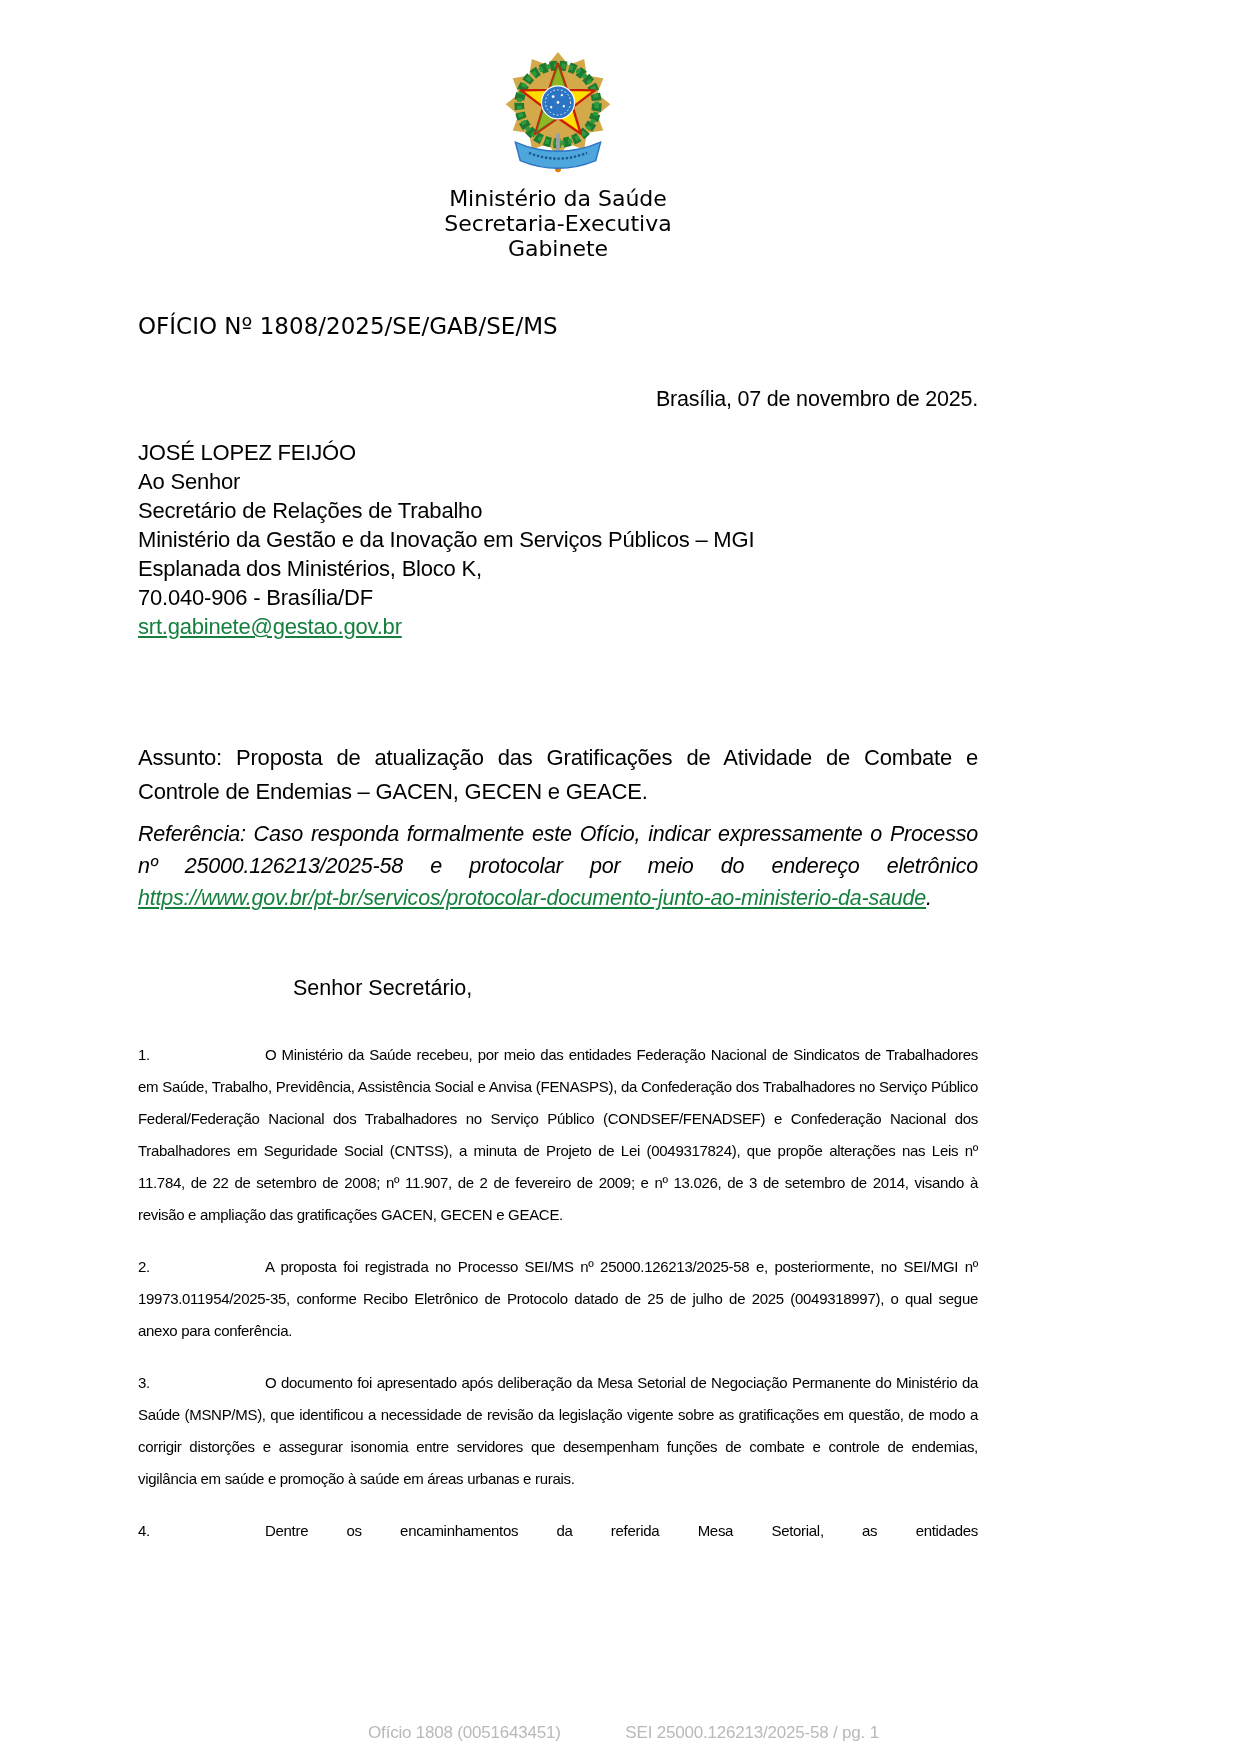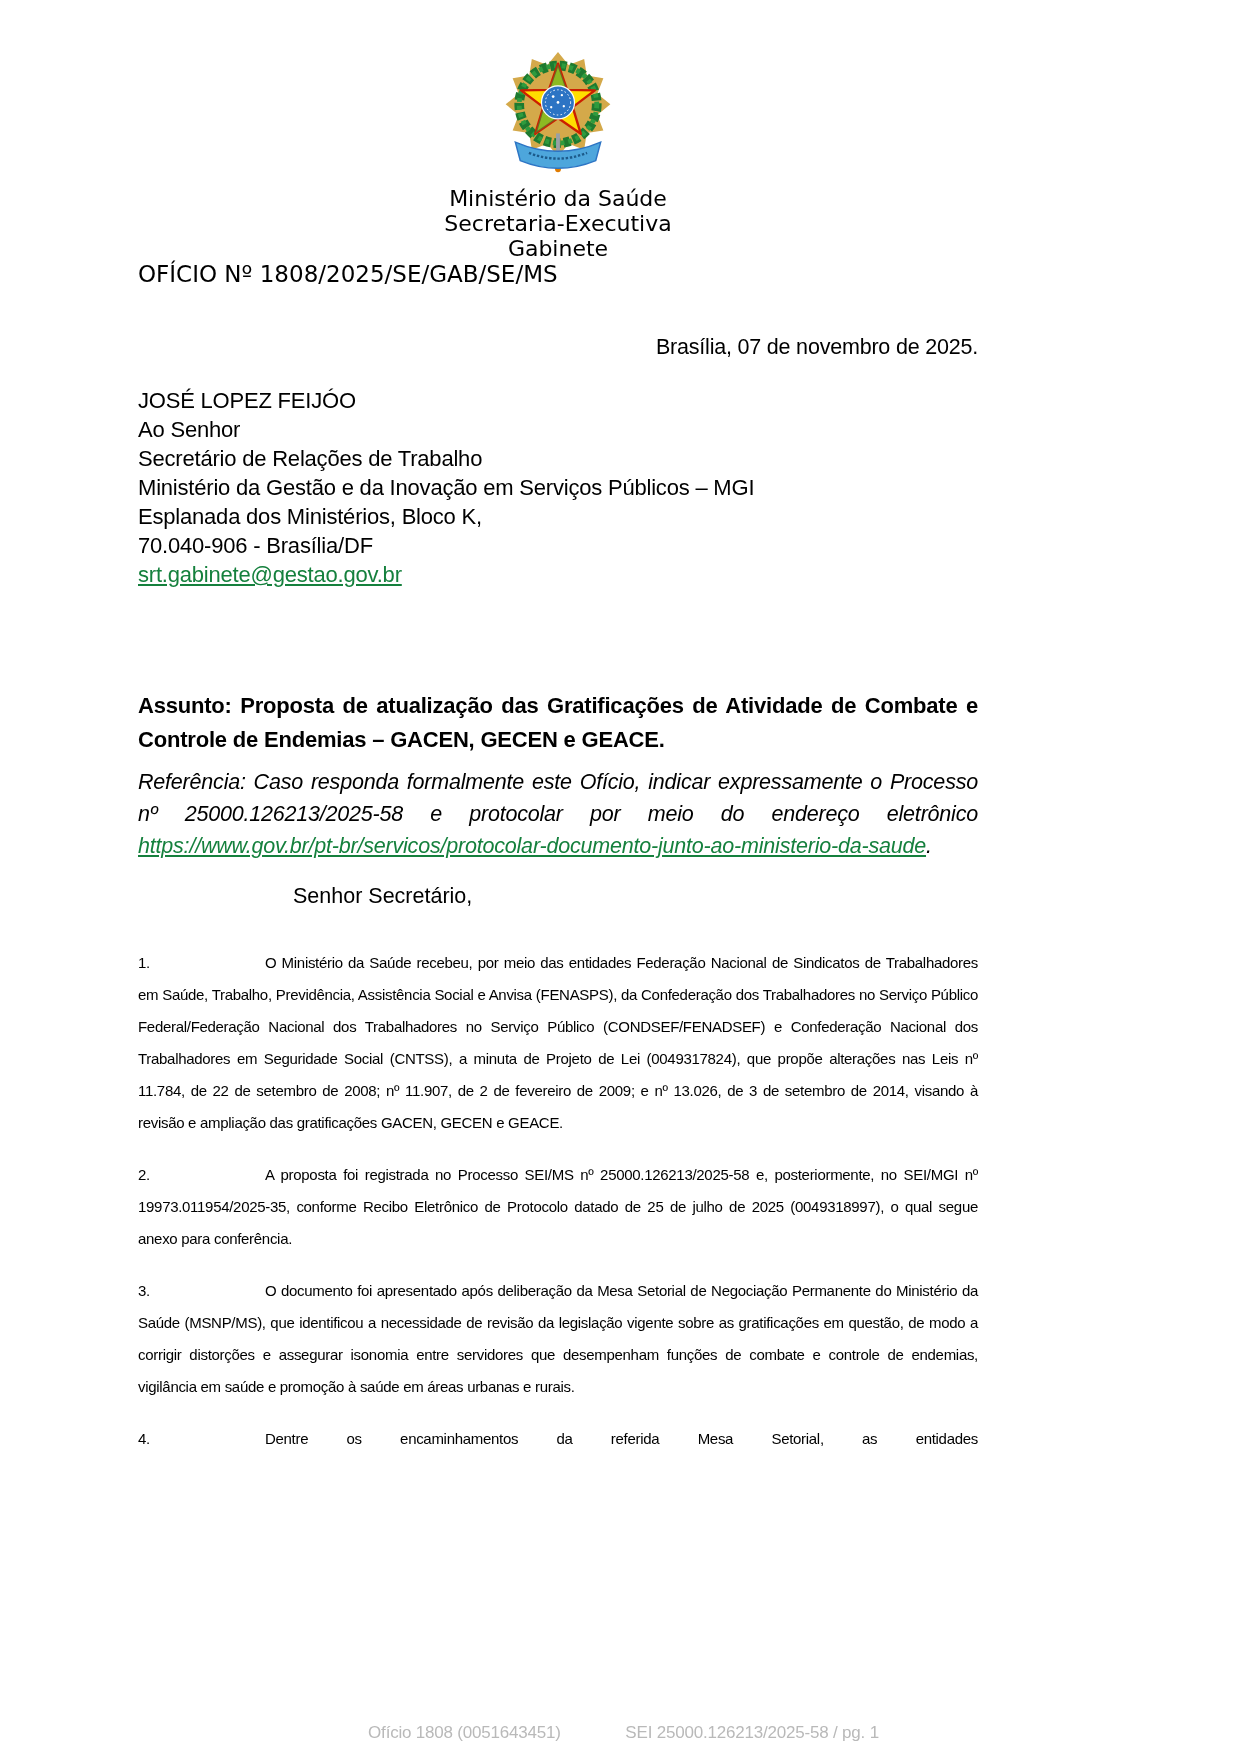--- a/index.html
+++ b/index.html
@@ -15,20 +15,21 @@
     padding:52px 202px 0 78px;
   }
   .letterhead{text-align:center;}
   .emblem{display:block;margin:0 auto;width:118px;height:126px;}
   .org-lines{
     margin-top:8px;
     font-family:"DejaVu Sans", sans-serif;
     font-size:22px;line-height:25px;
   }
   .oficio-number{
+    margin-top:52px;
     font-family:"DejaVu Sans", sans-serif;
     font-size:23px;
   }
   .date-line{
     margin-top:48px;
     text-align:right;
     font-size:21.5px;
     letter-spacing:-0.2px;
   }
   .recipient{
@@ -36,34 +37,34 @@
     font-size:22px;line-height:29px;
     letter-spacing:-0.2px;
   }
   a.link{
     color:#15803d;
     text-decoration:underline;
     cursor:pointer;
   }
   .subject{
     margin-top:100px;
-    font-weight:bold;
+    font-weight:normal;
     font-size:22px;line-height:34px;
     text-align:justify;
     letter-spacing:-0.2px;
   }
   .reference{
     margin-top:9px;
     font-style:italic;
     font-size:21.5px;line-height:32px;
     text-align:justify;
     letter-spacing:-0.2px;
   }
   .salutation{
-    margin-top:22px;
+    margin-top:62px;
     padding-left:155px;
     font-size:21.5px;
   }
   .body-para{
     margin:0;
     margin-top:38px;
     font-size:15px;line-height:32px;
     text-align:justify;
     letter-spacing:-0.3px;
   }

